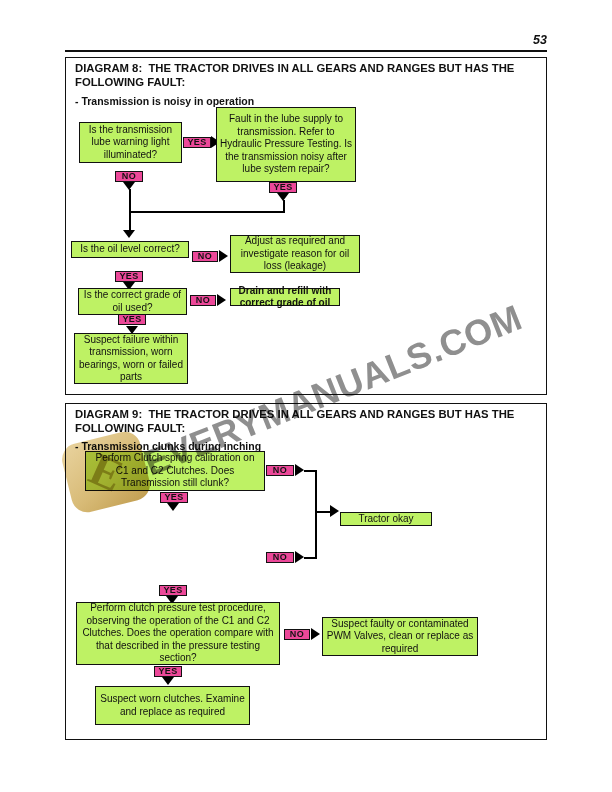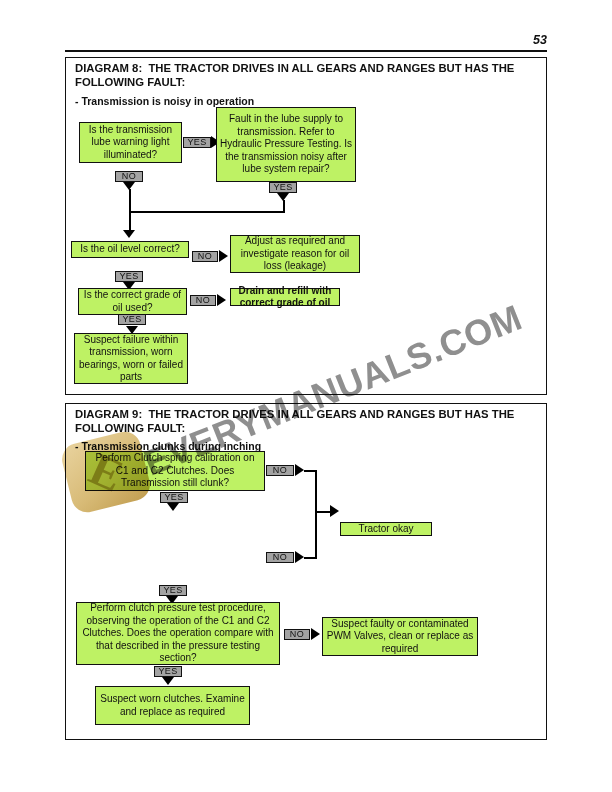--- a/index.html
+++ b/index.html
@@ -11,21 +11,21 @@
 
   .dia{position:absolute;left:65px;width:482px;border:1.7px solid #111;background:#fff;box-sizing:border-box;}
   .d8{top:57px;height:338px;}
   .d9{top:403px;height:337px;}
   .dtitle{position:absolute;left:9px;top:4px;width:466px;font-weight:bold;font-size:11.3px;line-height:13.5px;white-space:pre-wrap;}
   .dsub{position:absolute;left:9px;font-weight:bold;font-size:10.5px;}
   .d8 .dsub{top:37px;}
   .d9 .dsub{top:36px;}
 
   .box{position:absolute;border:1.4px solid #111;background:#bef264;box-sizing:border-box;display:flex;align-items:center;justify-content:center;text-align:center;font-size:10px;line-height:12.4px;padding:0 2px;}
-  .lbl{position:absolute;border:1.8px solid #111;background:#a3a3a3;box-sizing:border-box;display:flex;align-items:center;justify-content:center;font-size:9px;font-weight:normal;letter-spacing:.4px;line-height:1;text-align:right;}
+  .lbl{position:absolute;border:1.8px solid #111;background:#ec4899;box-sizing:border-box;display:flex;align-items:center;justify-content:center;font-size:9px;font-weight:bold;letter-spacing:.4px;line-height:1;text-align:right;}
   .tr{position:absolute;width:0;height:0;border-top:6.5px solid transparent;border-bottom:6.5px solid transparent;border-left:9px solid #000;}
   .td{position:absolute;width:0;height:0;border-left:6.5px solid transparent;border-right:6.5px solid transparent;border-top:8px solid #000;}
   .lnv{position:absolute;width:1.5px;background:#000;}
   .lnh{position:absolute;height:1.5px;background:#000;}
 
   .wm-logo{position:absolute;left:66px;top:437px;width:80px;height:70px;border-radius:16px;
     background:linear-gradient(150deg,#e6cf98 10%,#d8bb77 55%,#c09c4e 100%);
     transform:rotate(-14deg);mix-blend-mode:multiply;z-index:5;display:flex;align-items:center;justify-content:center;}
   .wm-glyph{font-size:46px;font-weight:bold;color:#a7843a;transform:rotate(38deg);font-family:"Liberation Serif",serif;}
   .wm-text{position:absolute;left:146px;top:444px;font-size:36px;font-weight:bold;color:#8f8f8f;letter-spacing:.5px;
@@ -86,21 +86,21 @@
     <div class="box" style="left:19px;top:47px;width:180px;height:40px;">Perform Clutch spring calibration on C1 and C2 Clutches. Does Transmission still clunk?</div>
 
     <div class="lbl" style="left:200px;top:61px;width:28px;height:11px;">NO</div>
     <div class="tr" style="left:229px;top:60px;"></div>
     <div class="lnh" style="left:238px;top:66px;width:13px;"></div>
     <div class="lnv" style="left:249px;top:66px;height:89px;"></div>
     <div class="lnh" style="left:238px;top:153px;width:13px;"></div>
 
     <div class="lnh" style="left:250px;top:107px;width:14px;"></div>
     <div class="tr" style="left:264px;top:101px;"></div>
-    <div class="box" style="left:274px;top:118px;width:92px;height:14px;">Tractor okay</div>
+    <div class="box" style="left:274px;top:108px;width:92px;height:14px;">Tractor okay</div>
 
     <div class="lbl" style="left:94px;top:88px;width:28px;height:11px;">YES</div>
     <div class="td" style="left:101px;top:99px;"></div>
 
 
     <div class="lbl" style="left:200px;top:148px;width:28px;height:11px;">NO</div>
     <div class="tr" style="left:229px;top:147px;"></div>
 
     <div class="lbl" style="left:93px;top:181px;width:28px;height:11px;">YES</div>
     <div class="td" style="left:100px;top:192px;"></div>

